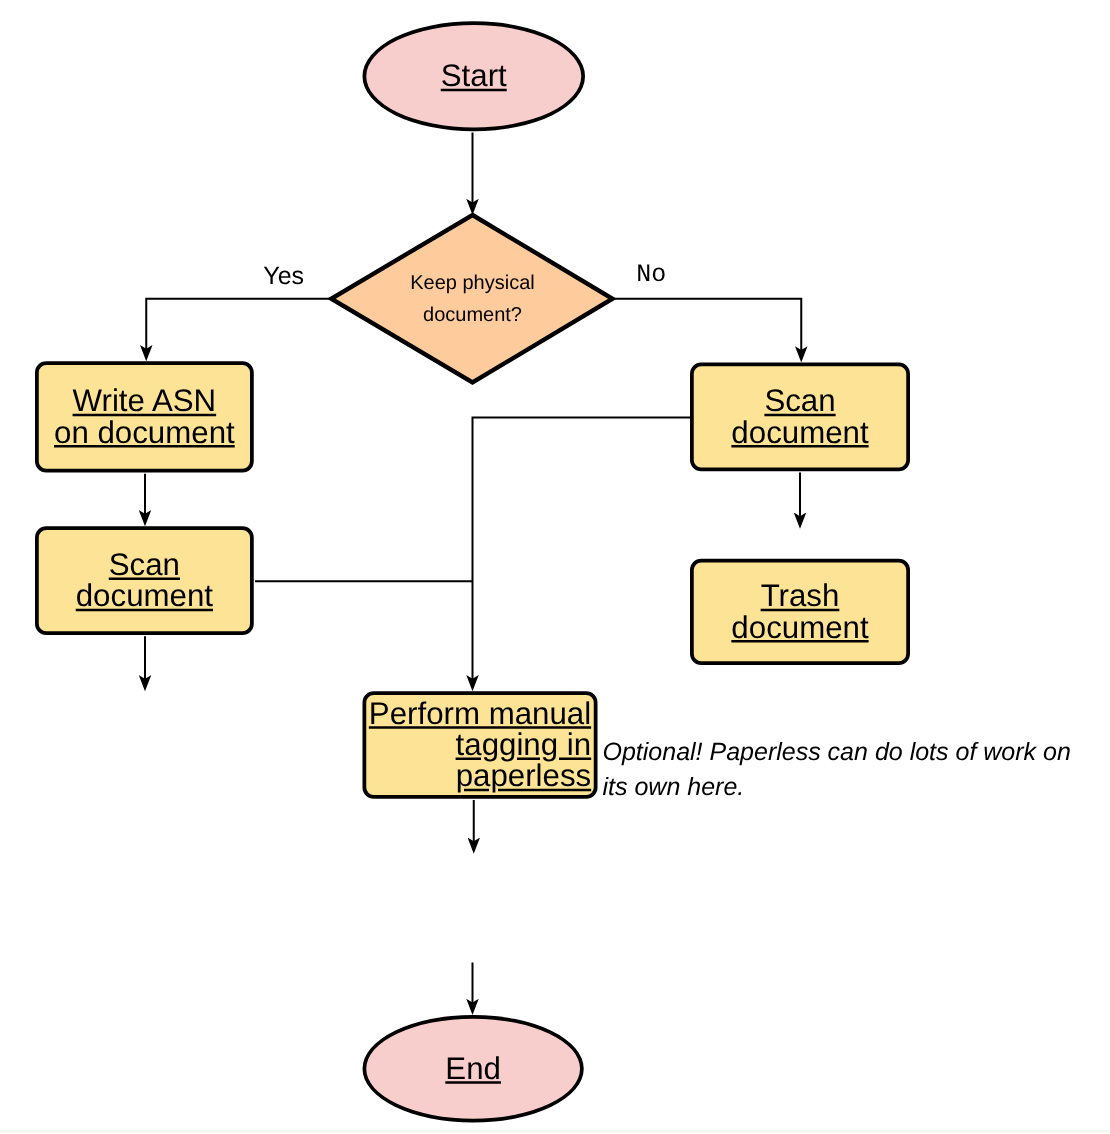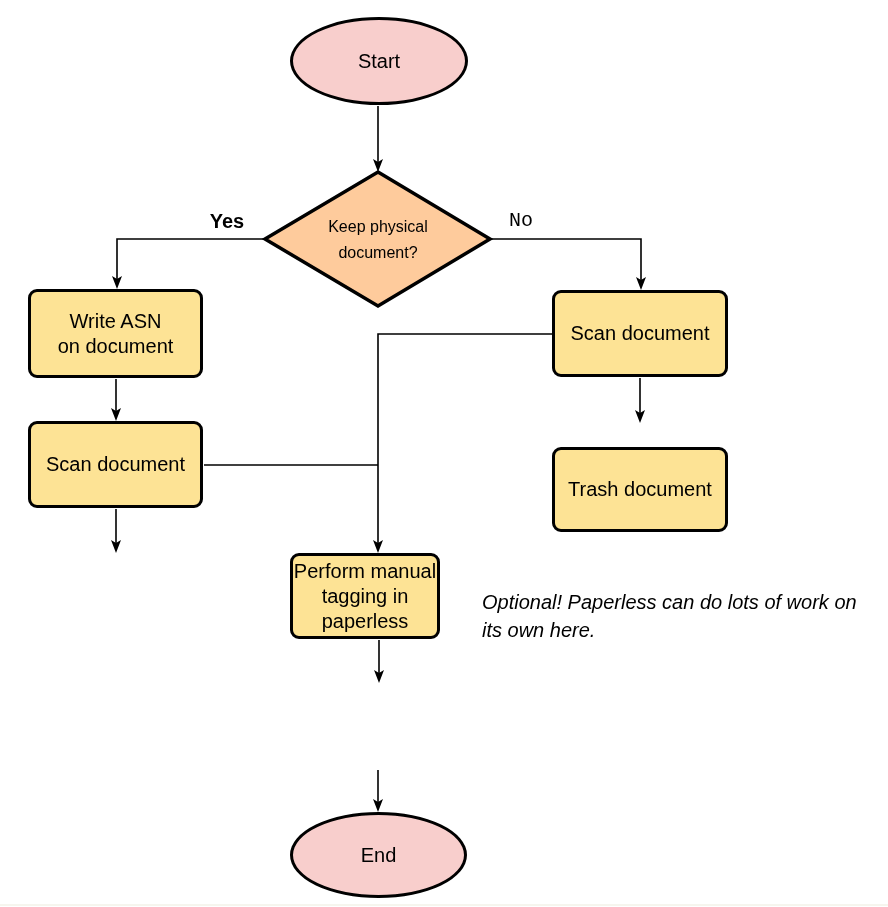--- a/index.html
+++ b/index.html
@@ -9,22 +9,23 @@
     background:#ffffff;
     font-family:"Liberation Sans","DejaVu Sans",sans-serif;
     color:#000;
     overflow:hidden;
   }
   .edges{position:absolute;left:0;top:0;width:888px;height:907px;}
   .node{
     position:absolute;box-sizing:border-box;
     border:3px solid #000;
     display:flex;align-items:center;justify-content:center;
-    text-align:center;font-size:20px;line-height:25px;
+    text-align:center;font-size:25px;line-height:25px;
     white-space:pre-line;
+    text-decoration:underline;
   }
   .process{background:var(--process-fill,#fde395);border-radius:9px;}
   .terminal{background:var(--terminal-fill,#f8cecc);border-radius:50%;}
   .diamond-svg{position:absolute;left:258px;top:163px;width:241px;height:152px;}
   .diamond-label{
     position:absolute;left:288px;top:212px;width:180px;height:56px;
     display:flex;align-items:center;justify-content:center;
     text-align:center;font-size:16px;line-height:26px;white-space:pre-line;
   }
   .edge-label{
@@ -65,39 +66,39 @@
   <div class="node terminal" style="left:290px;top:17px;width:178px;height:88px;">
     <span>Start</span>
   </div>
 
   <svg class="diamond-svg" viewBox="0 0 241 152" xmlns="http://www.w3.org/2000/svg">
     <polygon points="120,9 232,76 120,143 7,76" style="fill:var(--decision-fill,#fecb9c)" stroke="#000" stroke-width="3.5"></polygon>
   </svg>
   <div class="diamond-label">Keep physical
 document?</div>
 
-  <div class="edge-label" style="left:205px;top:211px;font-weight:bold;">Yes</div>
+  <div class="edge-label" style="left:205px;top:211px;">Yes</div>
   <div class="edge-label" style="left:499px;top:211px;font-family:Liberation Mono, monospace;">No</div>
 
   <div class="node process" style="left:28px;top:289px;width:175px;height:89px;">
     <span>Write ASN
 on document</span>
   </div>
   <div class="node process" style="left:28px;top:421px;width:175px;height:87px;">
     <span>Scan document</span>
   </div>
 
   <div class="node process" style="left:552px;top:290px;width:176px;height:87px;">
     <span>Scan document</span>
   </div>
   <div class="node process" style="left:552px;top:423px;width:176px;height:85px;margin-top:24px;">
     <span>Trash document</span>
   </div>
 
-  <div class="node process" style="left:290px;top:553px;width:150px;height:86px;">
+  <div class="node process" style="left:290px;top:553px;width:188px;height:86px;text-align:right;">
     <span>Perform manual
 tagging in
 paperless</span>
   </div>
   <div class="note">Optional! Paperless can do lots of work on
 its own here.</div>
 
 
   <div class="node terminal" style="left:290px;top:812px;width:177px;height:86px;">
     <span>End</span>

